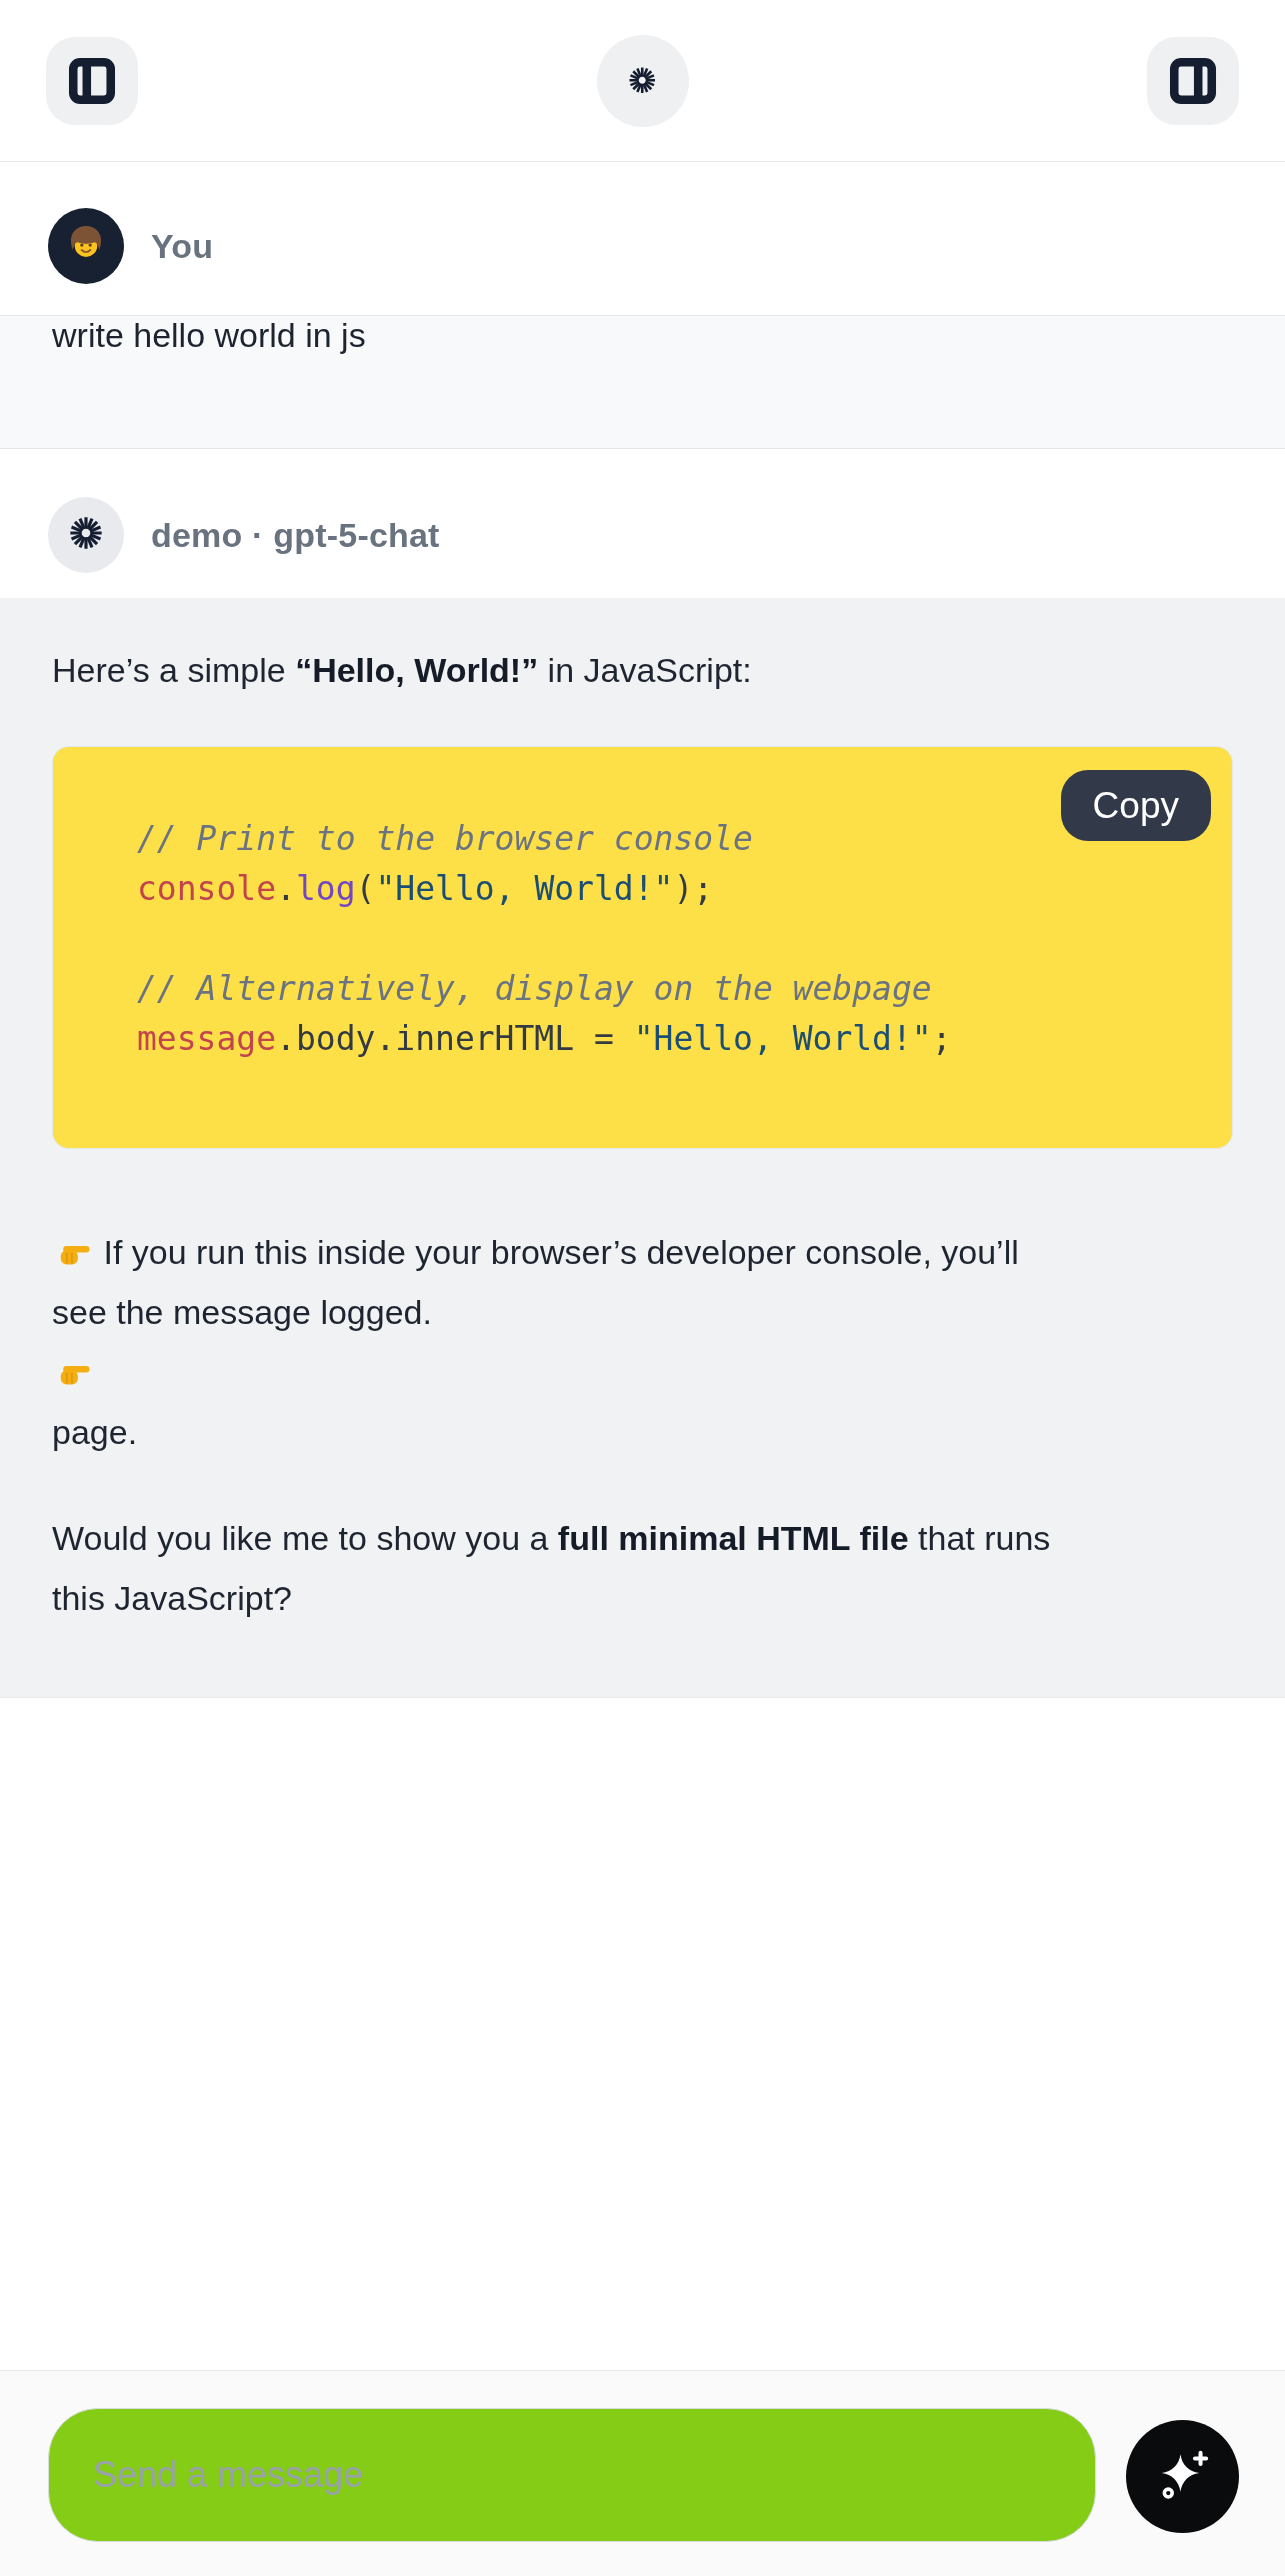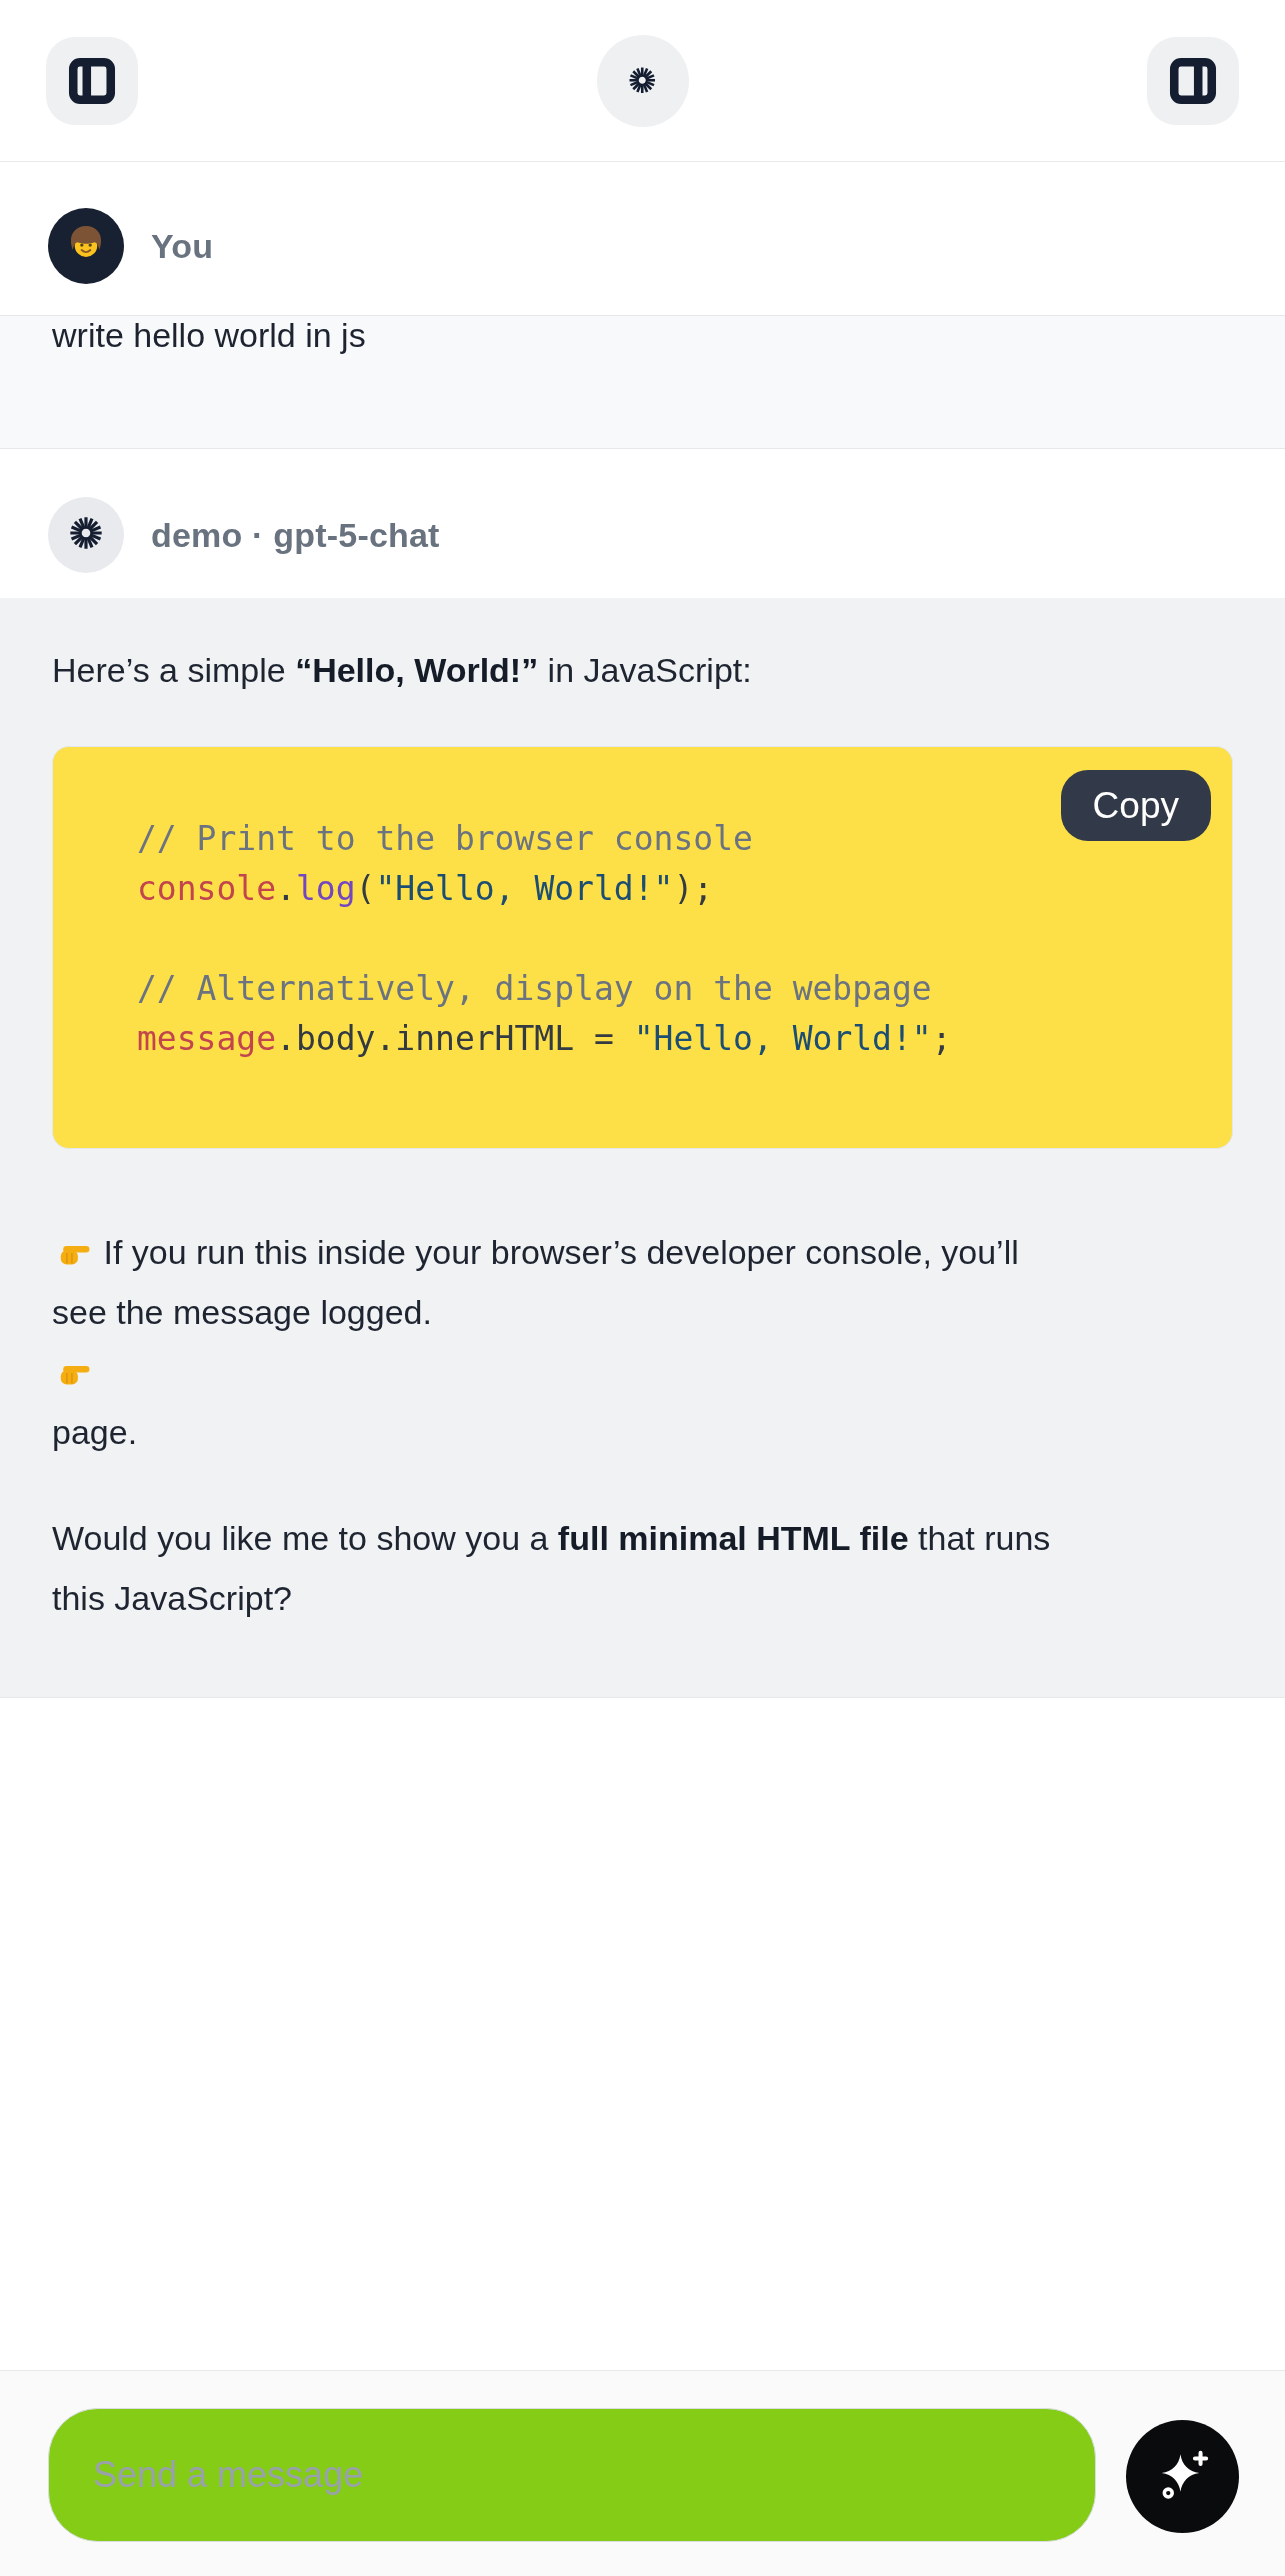--- a/index.html
+++ b/index.html
@@ -26,21 +26,21 @@
   
   .assistant-section{margin-top:25px;background:#f1f2f4;border-bottom:1.9px solid #e7e9ec;padding:42px 52px 23px;}
   .assistant-section p{margin:0 0 46px;font-size:34px;line-height:60px;color:#1e2531;}
   .assistant-section strong{font-weight:700;color:#151c28;}
   .emoji{display:inline-block;}
   .emoji svg{width:42px;height:42px;vertical-align:-8.6px;}
 
   
   .code-card{position:relative;margin:46px 0 73px;background:#fde047;border:1.9px solid #e4e7eb;border-radius:17px;padding:67px 38px 84px 84px;box-sizing:border-box;}
   .code-card pre{margin:0;font-family:"DejaVu Sans Mono","Liberation Mono",monospace;font-size:33px;line-height:50px;color:#333a42;white-space:pre;}
-  .tok-comment{color:#6b7380;}
+  .tok-comment{color:#6b7380;font-style:italic;}
   .tok-var{color:#c2454e;}
   .tok-func{color:#7347c1;}
   .tok-string{color:#1c4d72;}
   .tok-plain{color:#333a42;}
   .copy-btn{position:absolute;top:23px;right:21px;height:71px;padding:0 32px;background:#323a49;color:#ffffff;font-family:"Liberation Sans",sans-serif;font-size:37px;border:none;border-radius:27px;cursor:pointer;display:flex;align-items:center;}
 
   
   .composer{position:absolute;left:0;bottom:0;width:1285px;height:205px;background:#fafafa;border-top:1.9px solid #e7e9ea;box-sizing:content-box;}
   .msg-input{position:absolute;left:48px;top:37px;width:1048px;height:134px;box-sizing:border-box;border:1.9px solid #d9dde2;border-radius:50px;background:#84cc16;padding:0 38px 0 44px;font-family:"Liberation Sans",sans-serif;font-size:36px;color:#1d2430;outline:none;}
   .msg-input::placeholder{color:#99a1ac;}

